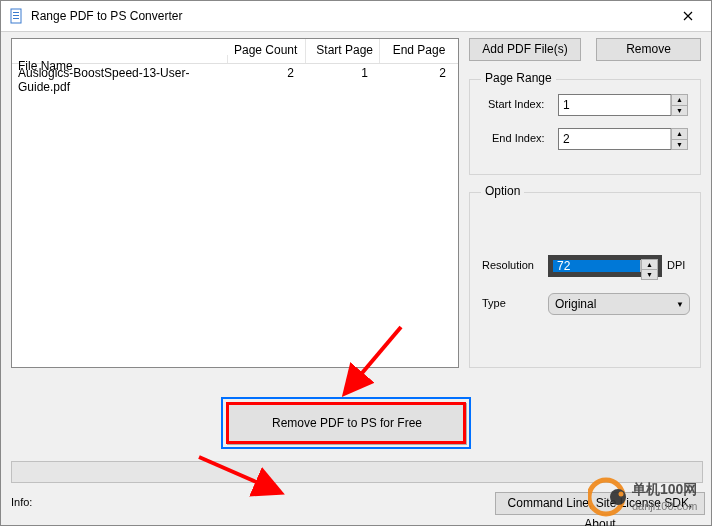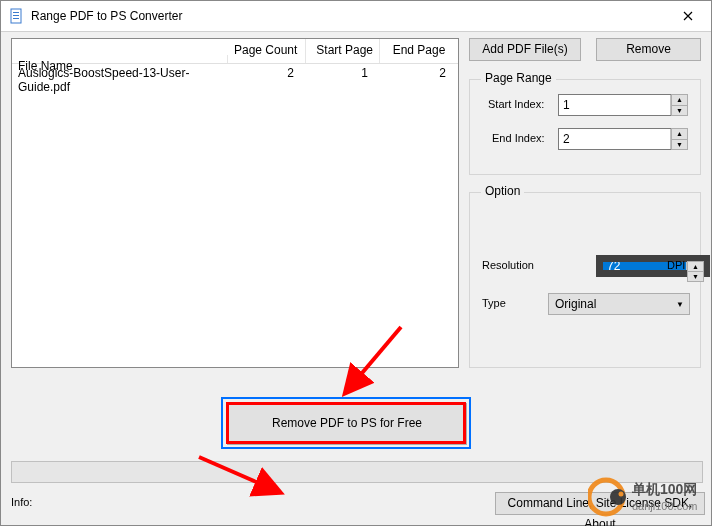--- a/index.html
+++ b/index.html
@@ -68,21 +68,21 @@
     box-sizing: border-box; display: flex;
   }
   .spin input {
     border: none; outline: none; flex: 1; padding: 0 4px; font-size: 12px; width: 10px;
     font-family: inherit;
   }
   .spin .spinbtns { width: 16px; display: flex; flex-direction: column; border-left: 1px solid #c0c0c0;}
   .spin .sb { flex: 1; text-align: center; line-height: 9px; font-size: 7px; background: #e1e1e1; border: 1px solid #adadad; margin: -1px -1px -1px 0;}
   .spin .sb + .sb { margin-top: 0; }
   .spin.highlight input { background: #0078d7; color: #fff; }
-  .spin.highlight { border: 7px solid #404040; margin-left: 48px; }
+  .spin.highlight { border: 5px solid #404040; }
 
   .combo { position: absolute; height: 22px; background: #e1e1e1; border: 1px solid #adadad; box-sizing: border-box; display: flex; align-items: center; padding-left: 6px;}
   .combo .cv { flex: 1; }
   .combo .arrow { width: 18px; text-align: center; font-size: 8px; }
 
   
   .btn-convert {
     position: absolute; left: 225px; top: 371px; width: 238px; height: 40px;
     background: #e1e1e1; border: 1px solid #adadad; text-align: center;
     line-height: 38px; font-size: 12px;
@@ -173,21 +173,21 @@
       <div class="spin highlight" style="left:78px; top:62px; width:114px;">
         <input value="72" style="">
         <div class="spinbtns">
             <div class="sb">▲</div>
             <div class="sb">▼</div>
           </div>
       </div>
       <span class="lbl" style="left:197px; top:66px;">DPI</span>
 
       <span class="lbl" style="left:12px; top:104px;">Type</span>
-      <div class="combo" style="left:78px; top:100px; width:142px;">
+      <div class="combo" style="left:78px; top:100px; width:142px;border-radius:6px;">
         <span class="cv">Original</span>
         <span class="arrow">▼</span>
       </div>
     </div>
 
     <div class="btn-convert">Remove PDF to PS for Free</div>
     <div class="hl-blue"></div>
     <div class="hl-red"></div>
 
     <div class="infobar"></div>

